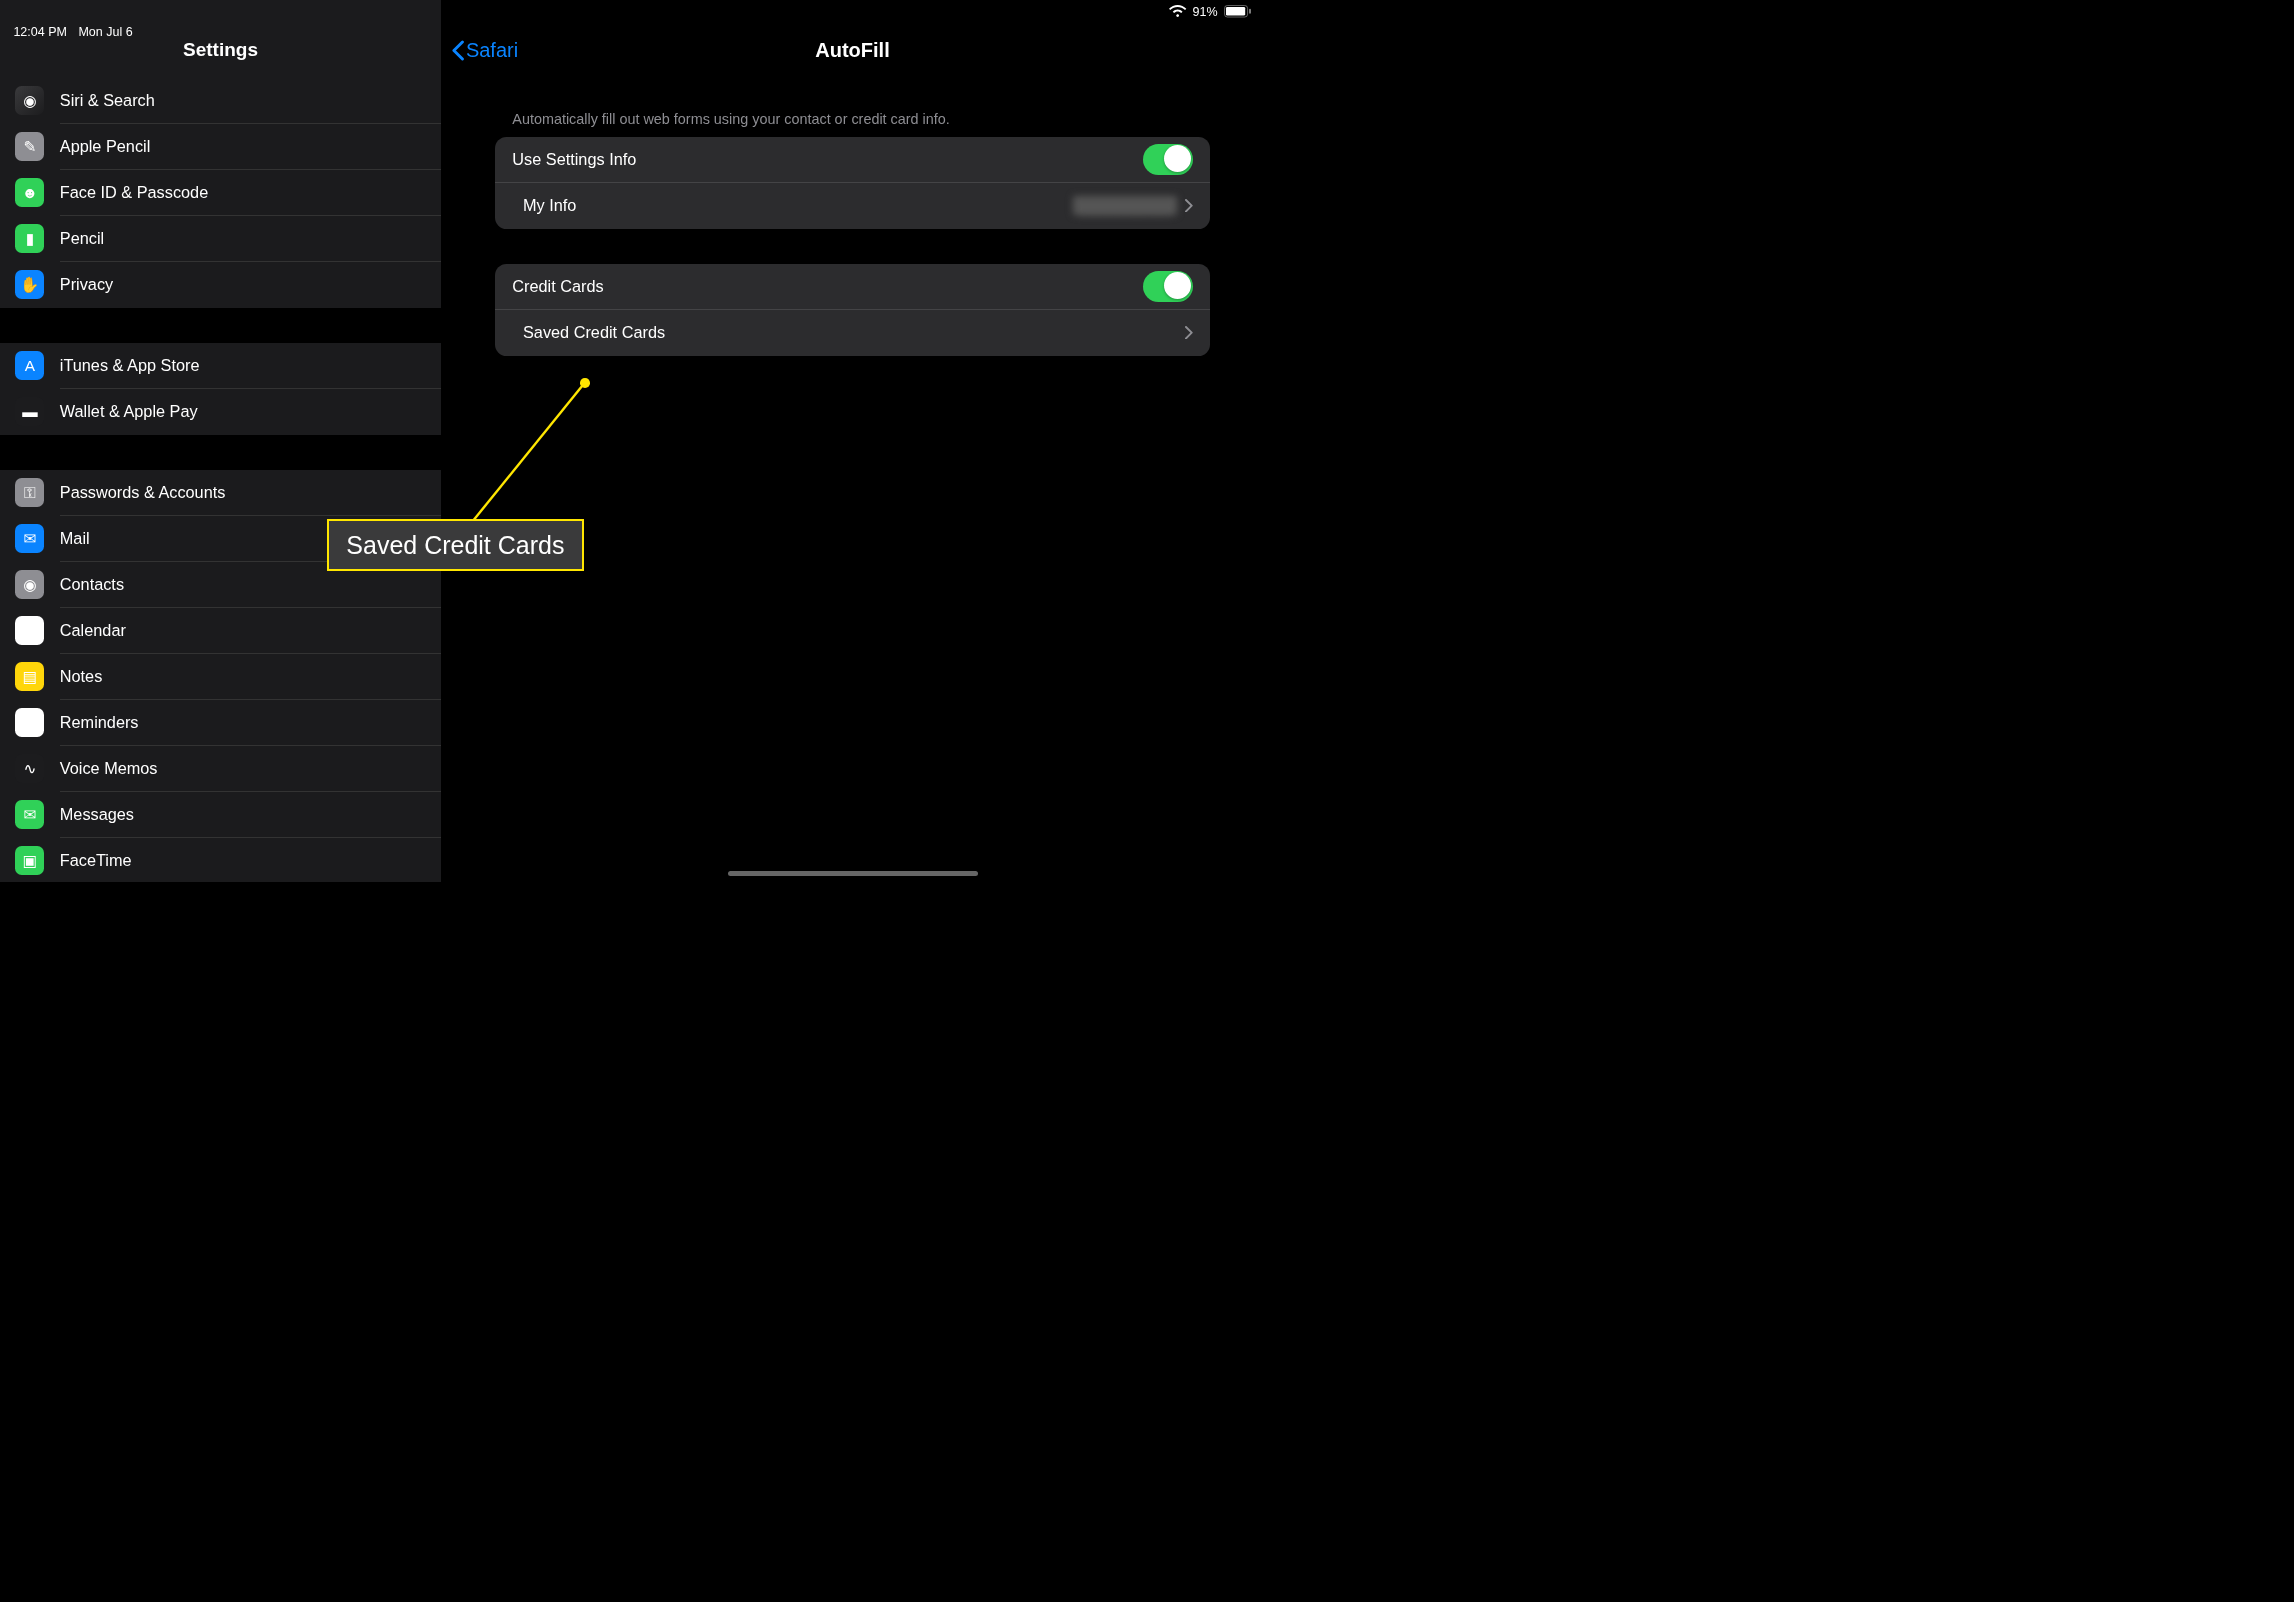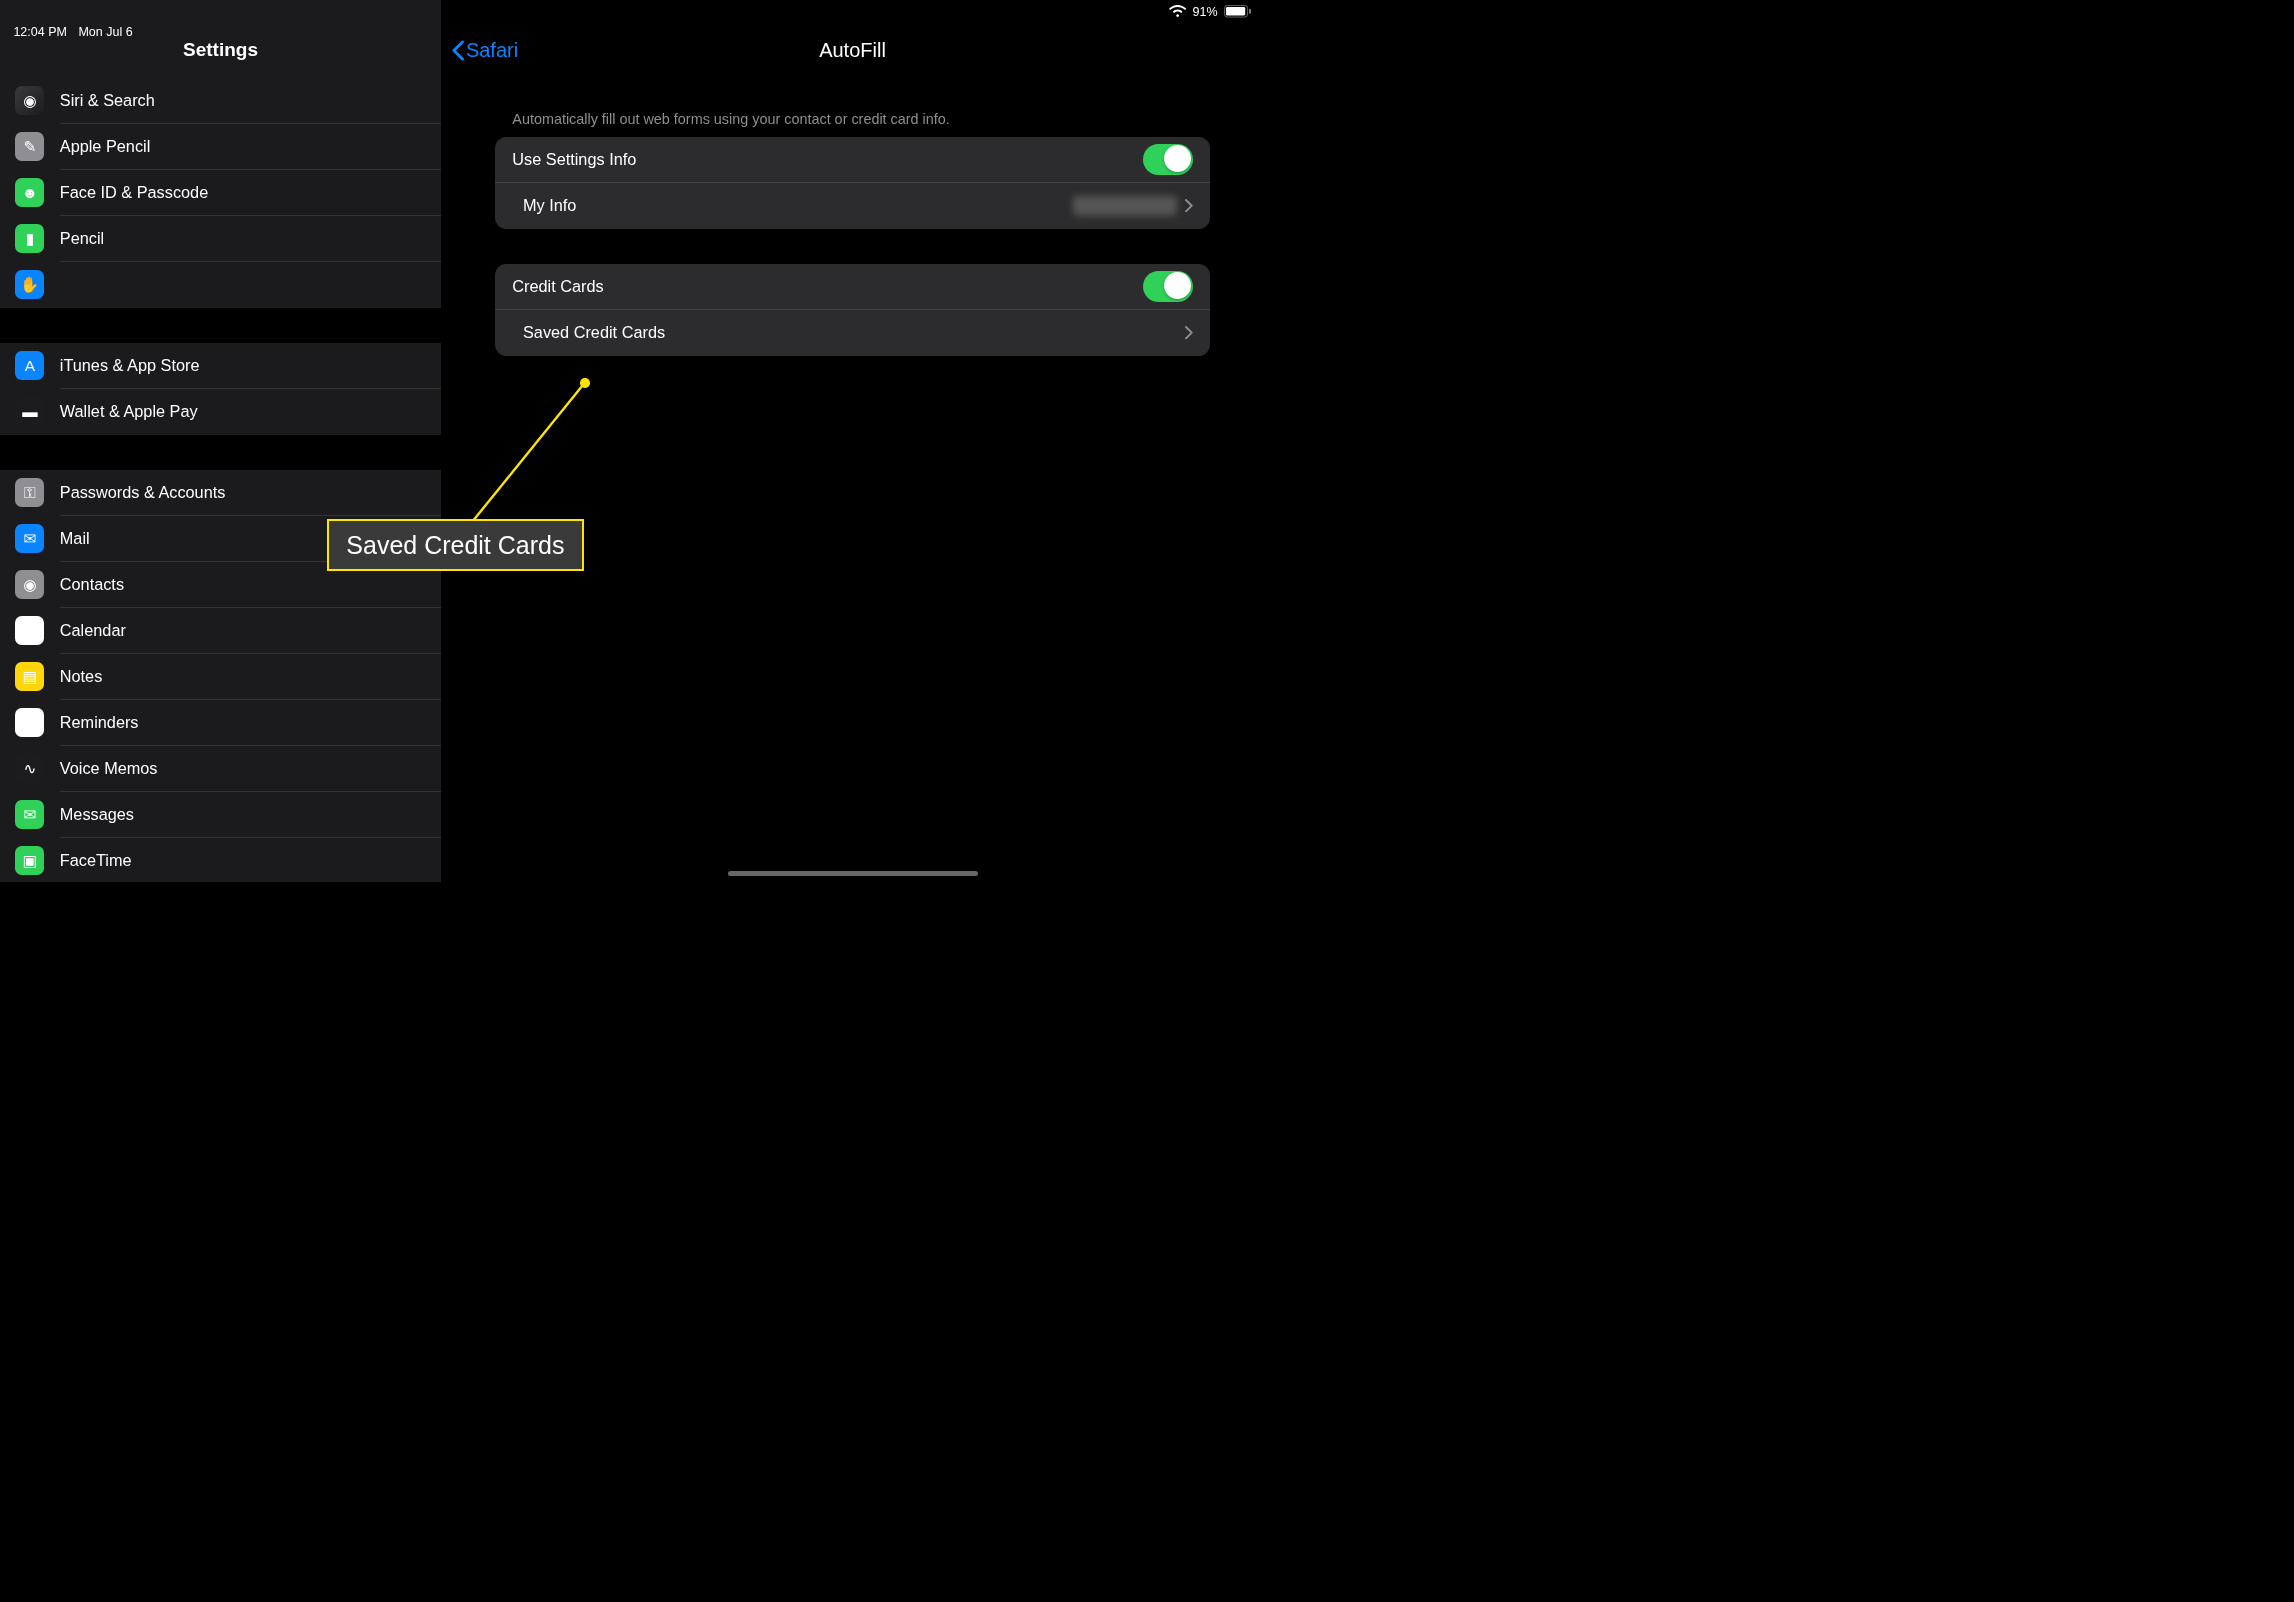--- a/index.html
+++ b/index.html
@@ -22,21 +22,21 @@
 .sb-item { display: flex; align-items: center; height: 46px; padding-left: 15.4px; cursor: pointer; }
 .sb-icon { width: 29px; height: 29px; border-radius: 6.7px; flex-shrink: 0; display: flex; align-items: center; justify-content: center; font-size: 15.4px; color: #fff; }
 .sb-label { font-size: 16.3px; color: #fff; margin-left: 15.4px; flex: 1; height: 100%; display: flex; align-items: center; border-bottom: 1px solid #333; padding-right: 15.4px; }
 .sb-item:last-child .sb-label { border-bottom: none; }
 
 
 .detail { flex: 1; height: 100%; background: #000; padding-top: 27px; position: relative; }
 .detail-header { display: flex; align-items: center; height: 46px; position: relative; }
 .back-btn { display: flex; align-items: center; color: #0a84ff; font-size: 20px; padding-left: 9.6px; cursor: pointer; font-weight: 400; }
 .back-btn svg { margin-right: 1.9px; }
-.detail-title { position: absolute; left: 0; right: 0; text-align: center; font-size: 20px; font-weight: 400; color: #fff; pointer-events: none; }
+.detail-title { position: absolute; left: 0; right: 0; text-align: center; font-size: 20px; font-weight: 700; color: #fff; pointer-events: none; }
 .detail-body { padding: 38px 54px 0; }
 .section-caption { font-size: 14.4px; color: #8e8e93; padding: 0 17.3px 9.6px; }
 .section { background: #2c2c2e; border-radius: 11.5px; overflow: hidden; margin-bottom: 35px; }
 .row { display: flex; align-items: center; height: 46px; padding: 0 17.3px; border-bottom: 0.5px solid #444446; }
 .row:last-child { border-bottom: none; padding-left: 28px; }
 .row-label { font-size: 16.3px; color: #fff; flex: 1; }
 .row-value { font-size: 16.3px; color: #8e8e93; margin-right: 7.7px; }
 .row-value.blurred { filter: blur(3.8px); background:#555; color:#555; border-radius:1.9px; padding:0 5.8px; }
 .chevron svg { display: block; }
 
@@ -94,20 +94,21 @@
           <div class="sb-item">
             <div class="sb-icon" style="background: rgb(48, 209, 88);">☻</div>
             <div class="sb-label">Face ID &amp; Passcode</div>
           </div>
           <div class="sb-item">
             <div class="sb-icon" style="background: rgb(48, 209, 88);">▮</div>
             <div class="sb-label">Pencil</div>
           </div>
           <div class="sb-item">
             <div class="sb-icon" style="background: rgb(10, 132, 255);">✋</div>
+            <div class="sb-label">Privacy</div>
           </div>
         </div>
         <div class="sb-gap"></div>
         <div class="sb-group">
           <div class="sb-item">
             <div class="sb-icon" style="background: rgb(10, 132, 255);">A</div>
             <div class="sb-label">iTunes &amp; App Store</div>
           </div>
           <div class="sb-item">
             <div class="sb-icon" style="background: rgb(28, 28, 30);">▬</div>

